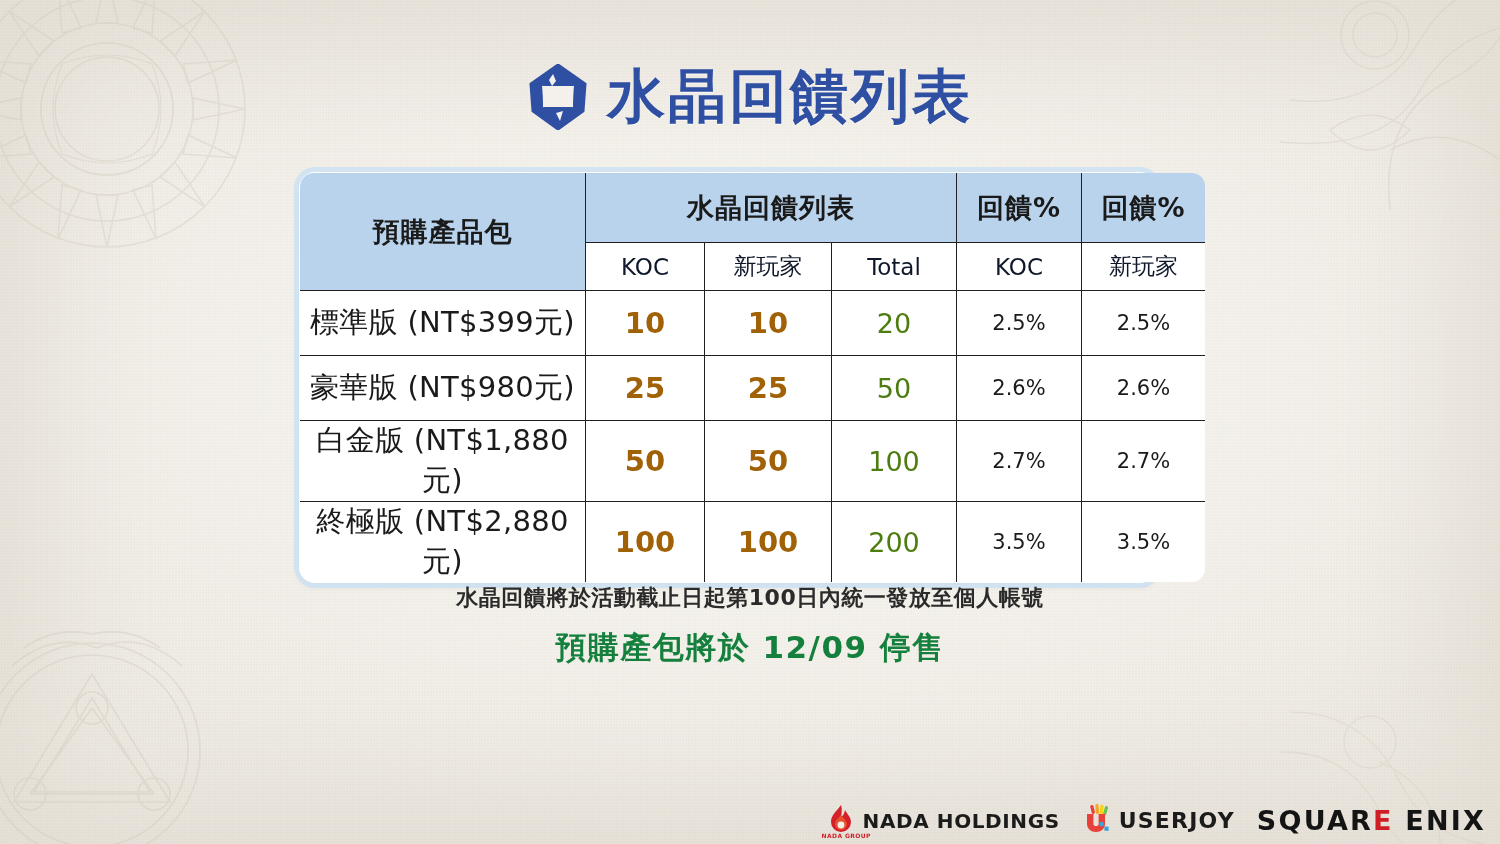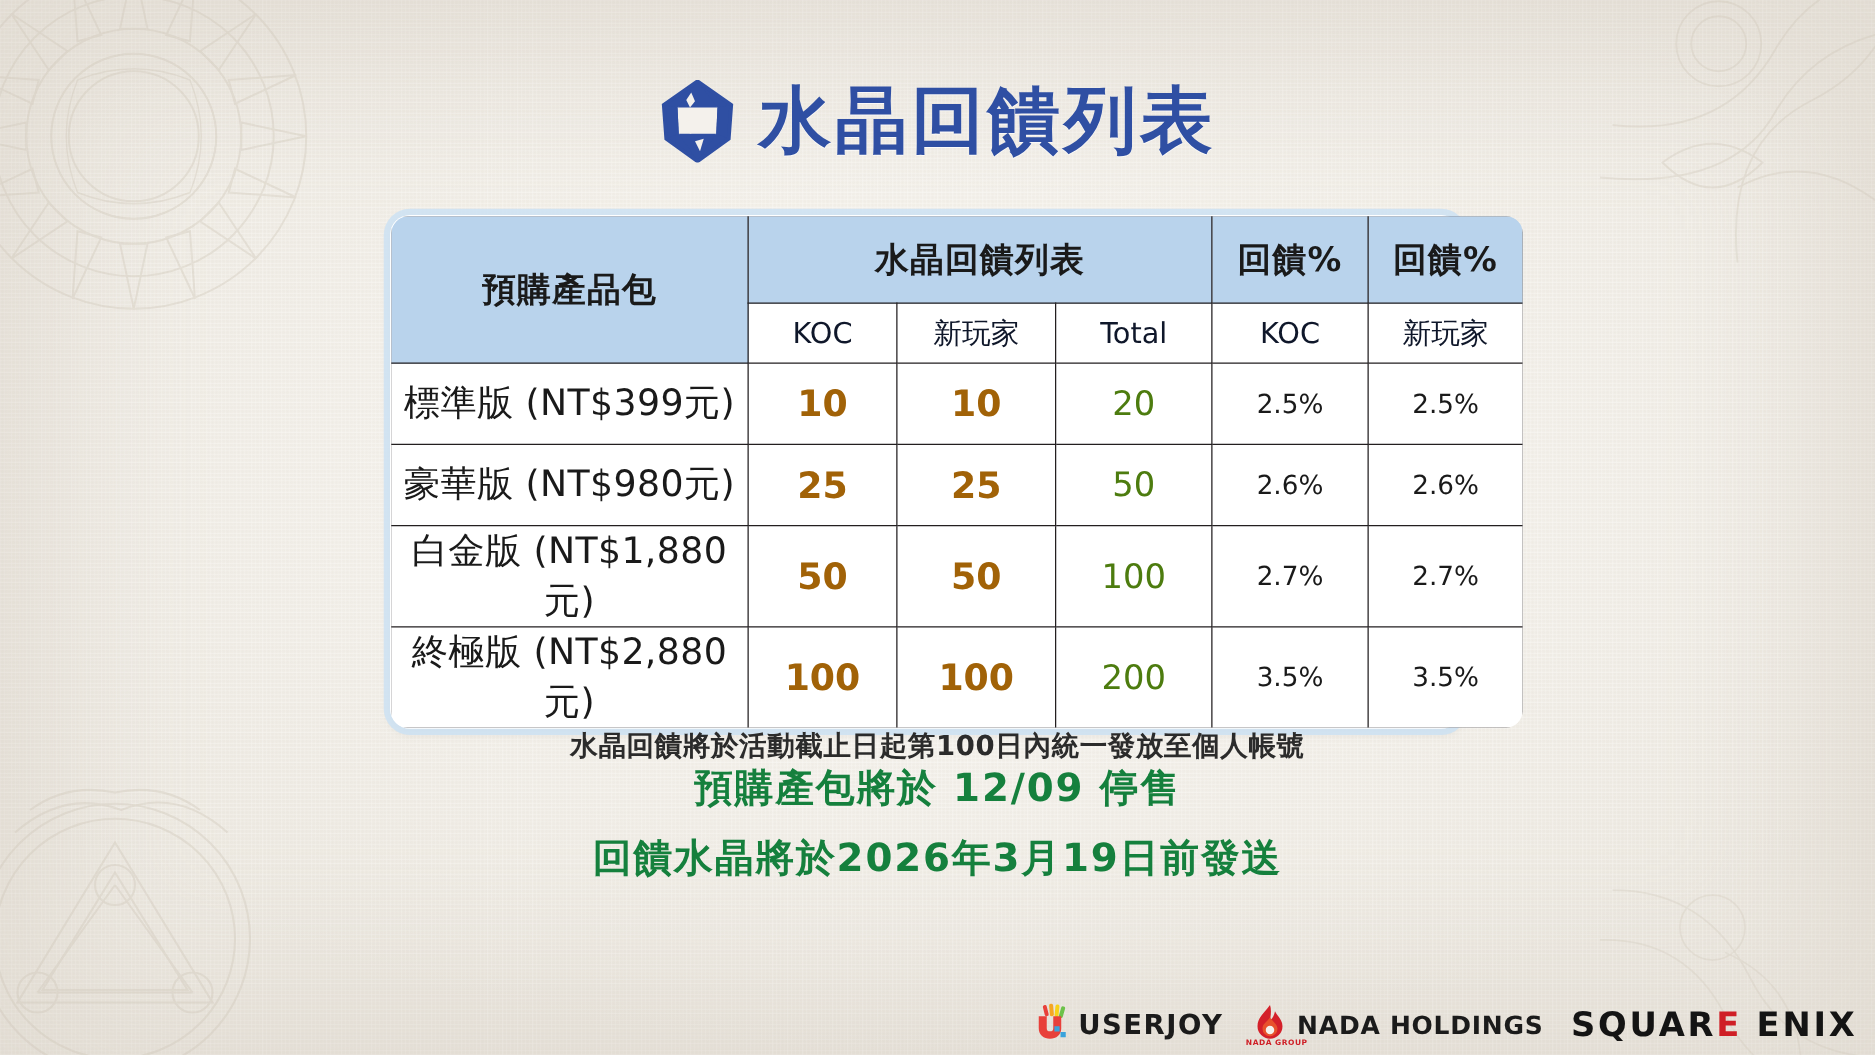--- a/index.html
+++ b/index.html
@@ -38,21 +38,20 @@
     font-size:58px;font-weight:700;color:#2f4fa3;letter-spacing:3px;
     line-height:1;white-space:nowrap;
     text-shadow:0 1px 0 rgba(255,255,255,.7);
   }
 
   
   #table-wrap{position:absolute;left:299px;top:172px;width:857px;
     border-radius:16px;
     background:#fff;
     box-shadow:0 0 0 5px rgba(205,226,243,.85), 0 3px 7px rgba(120,120,120,.18);
-    margin-left:13px;
   }
   table{border-collapse:collapse;width:100%;table-layout:fixed;
     border-radius:14px;overflow:hidden;}
   table, th, td{border:1.6px solid #231f20;}
   th,td{padding:0;text-align:center;vertical-align:middle;background:#fff;}
   .hdr-blue{background:#b9d3ec;}
   .c-pkg{width:286px;}
   .c-koc{width:119px;}
   .c-new{width:127px;}
   .c-tot{width:125px;}
@@ -77,21 +76,21 @@
   
   table tr:first-child th:first-child{border-top-left-radius:14px;}
   table tr:first-child th:last-child{border-top-right-radius:14px;}
   table tr:last-child td:first-child{border-bottom-left-radius:14px;}
   table tr:last-child td:last-child{border-bottom-right-radius:14px;}
 
   
   #notes{position:absolute;left:0;right:0;top:586px;text-align:center;}
   .note-small{font-size:22px;color:#2b2b2b;font-weight:700;
     font-family:"DejaVu Sans","Liberation Sans",sans-serif;
-    letter-spacing:.5px;line-height:1.1;margin-bottom:6px;}
+    letter-spacing:.5px;line-height:1.1;margin-bottom:22px;}
   .note-big{font-size:31px;color:#15803d;font-weight:700;
     font-family:"DejaVu Sans","Liberation Sans",sans-serif;
     letter-spacing:1.5px;line-height:1.0;margin-bottom:25px;}
 
   
   #footer-logos{position:absolute;right:14px;bottom:6px;
     display:flex;align-items:center;gap:22px;}
   .logo-block{display:flex;align-items:center;gap:7px;}
   .logo-word{font-family:"DejaVu Sans","Liberation Sans",sans-serif;
     font-weight:700;color:#1b1b1b;}
@@ -265,49 +264,48 @@
         <td class="pct">3.5%</td>
         <td class="pct">3.5%</td>
       </tr>
     </tbody>
   </table>
 </div>
 
 <div id="notes">
   <div class="note-small">水晶回饋將於活動截止日起第100日內統一發放至個人帳號</div>
   <div class="note-big">預購產包將於 12/09 停售</div>
-  <div class="note-big">回饋水晶將於2026年3月19日前發送</div>
 </div>
 
 <div id="footer-logos">
+
+  <div class="logo-block">
+    <span id="nada-mark">
+      <svg width="30" height="30" viewBox="0 0 30 30">
+        <path d="M15 1 C10 8 5 11 5 18 a10 10 0 0 0 20 0 c0 -5 -4 -8 -6 -12 c-1 4 -2 6 -4 7 c1 -5 1 -9 0 -12z" fill="#d4202a"></path>
+        <path d="M15 11 C12 15 9 16 9 20 a6 6 0 0 0 12 0 c0 -3 -3 -5 -6 -9z" fill="#e8512c"></path>
+        <circle cx="15" cy="21" r="3.4" fill="#f4f1ec"></circle>
+      </svg>
+      <span id="nada-sub">NADA GROUP</span>
+    </span>
+    <span class="logo-word" id="nada-word">NADA HOLDINGS</span>
+  </div>
 
   <div class="logo-block">
     <span>
       <svg width="30" height="31" viewBox="0 0 30 31">
         <rect x="9" y="2" width="3.2" height="9" rx="1.4" fill="#e8403a" transform="rotate(-14 10.6 6.5)"></rect>
         <rect x="13.6" y="1" width="3.2" height="10" rx="1.4" fill="#f5a623" transform="rotate(-5 15.2 6)"></rect>
         <rect x="18" y="1.6" width="3.2" height="10" rx="1.4" fill="#f7d117" transform="rotate(6 19.6 6.6)"></rect>
         <rect x="22" y="3" width="3.2" height="9.4" rx="1.4" fill="#6cc24a" transform="rotate(16 23.6 7.7)"></rect>
         <path d="M5 11 h6.4 v9.5 a2.6 2.6 0 0 0 5.2 0 V11 h6.4 v9.8 c0 5.1 -4 8.2 -9 8.2 s-9 -3.1 -9 -8.2 Z" fill="#e8403a"></path>
         <rect x="17.5" y="19" width="4.2" height="4.2" fill="#3aa3dc"></rect>
         <rect x="22.4" y="23.6" width="4.2" height="4.2" fill="#3aa3dc"></rect>
       </svg>
     </span>
     <span class="logo-word" id="userjoy-word">USERJOY</span>
   </div>
 
   <div class="logo-block">
-    <span id="nada-mark">
-      <svg width="30" height="30" viewBox="0 0 30 30">
-        <path d="M15 1 C10 8 5 11 5 18 a10 10 0 0 0 20 0 c0 -5 -4 -8 -6 -12 c-1 4 -2 6 -4 7 c1 -5 1 -9 0 -12z" fill="#d4202a"></path>
-        <path d="M15 11 C12 15 9 16 9 20 a6 6 0 0 0 12 0 c0 -3 -3 -5 -6 -9z" fill="#e8512c"></path>
-        <circle cx="15" cy="21" r="3.4" fill="#f4f1ec"></circle>
-      </svg>
-      <span id="nada-sub">NADA GROUP</span>
-    </span>
-    <span class="logo-word" id="nada-word">NADA HOLDINGS</span>
-  </div>
-
-  <div class="logo-block">
     <span id="se-word"><span>SQUAR</span><span class="red">E</span><span> ENIX</span></span>
   </div>
 
 </div>
 
 </body></html>

